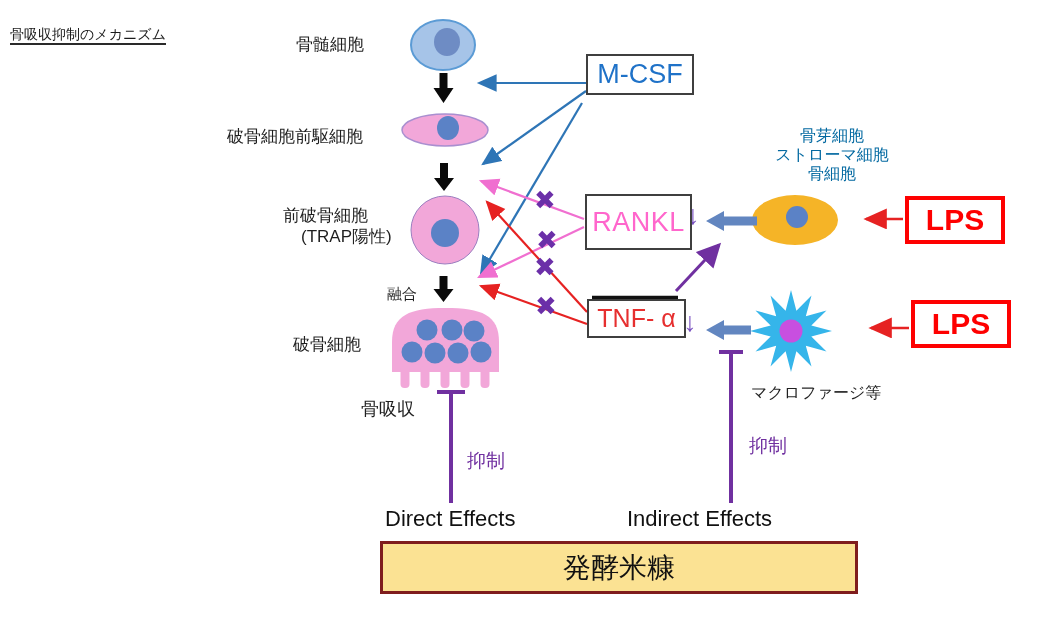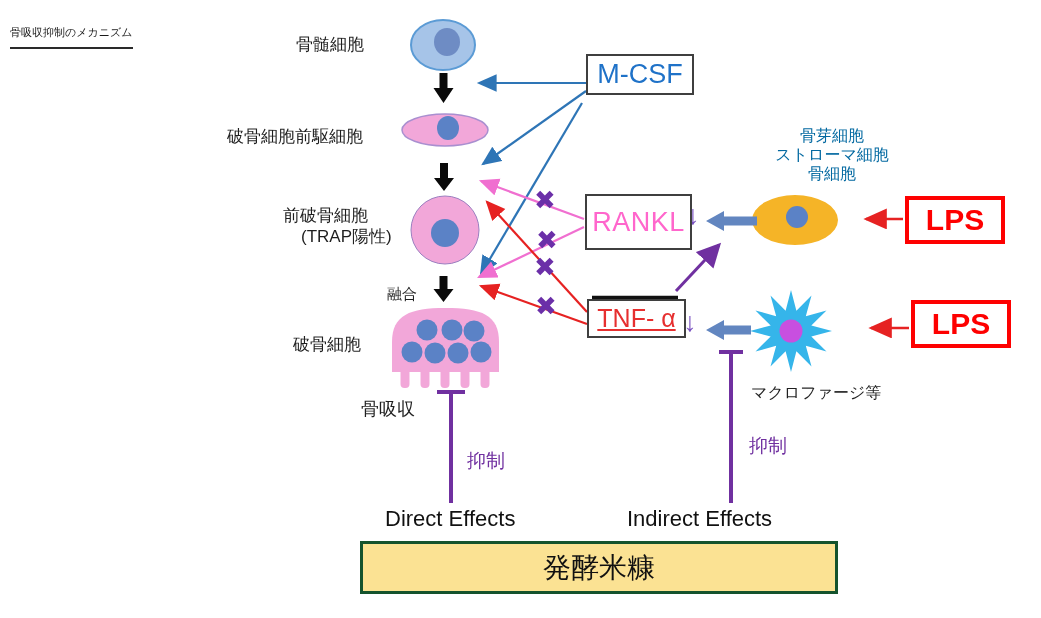--- a/index.html
+++ b/index.html
@@ -1,33 +1,33 @@
 <!DOCTYPE html>
 <html><head>
 <meta charset="utf-8">
 <style>
   html,body{margin:0;padding:0;background:#fff;}
   .stage{position:relative;width:1041px;height:618px;background:#ffffff;overflow:hidden;
          font-family:"Liberation Sans","DejaVu Sans",sans-serif;}
   .stage svg{position:absolute;left:0;top:0;}
   .lbl{position:absolute;color:#1f1f1f;font-size:17px;line-height:1.15;white-space:nowrap;}
-  .title{font-size:11px;border-bottom:2px solid #2a2a2a;padding-bottom:8px;color:#1a1a1a;}
+  .title{font-size:14px;border-bottom:2px solid #2a2a2a;padding-bottom:1px;color:#1a1a1a;}
   .purple{color:#7030a0;font-size:19px;}
   .eff{font-size:22px;color:#111;}
   .factor-box{position:absolute;box-sizing:border-box;border:2px solid #3f3f3f;background:#fff;
               display:flex;align-items:center;justify-content:center;}
   .mcsf{left:586px;top:54px;width:108px;height:41px;color:#1f72c8;font-size:27px;}
   .rankl{left:585px;top:194px;width:107px;height:56px;color:#ff66cc;font-size:27px;letter-spacing:.5px;}
-  .tnf{left:587px;top:299px;width:99px;height:39px;color:#e62f2f;font-size:25px;text-decoration:underline;}
+  .tnf{left:587px;top:299px;width:99px;height:39px;color:#e62f2f;font-size:25px;}
   .lps{position:absolute;box-sizing:border-box;border:4px solid #fe0000;background:#fff;color:#fe0000;
        font-weight:bold;font-size:30px;display:flex;align-items:center;justify-content:center;}
   .lps1{left:905px;top:196px;width:100px;height:48px;}
   .lps2{left:911px;top:300px;width:100px;height:48px;}
-  .bottom-box{position:absolute;left:360px;top:541px;width:478px;height:53px;box-sizing:border-box;
-              background:#fbe293;border:3px solid #14532d;display:flex;align-items:center;justify-content:center;
+  .bottom-box{position:absolute;left:380px;top:541px;width:478px;height:53px;box-sizing:border-box;
+              background:#fbe293;border:3px solid #7f1d1d;display:flex;align-items:center;justify-content:center;
               font-size:28px;color:#111;}
   .right-cells{position:absolute;left:768px;top:126px;width:128px;text-align:center;
                font-size:16px;color:#0369a1;line-height:19px;}
   .xmark{font-size:26px;font-weight:bold;fill:#6b2fa8;}
   .dglyph{font-size:27px;fill:#7a52c0;}
 </style>
 </head>
 <body>
 
 <div class="stage">

